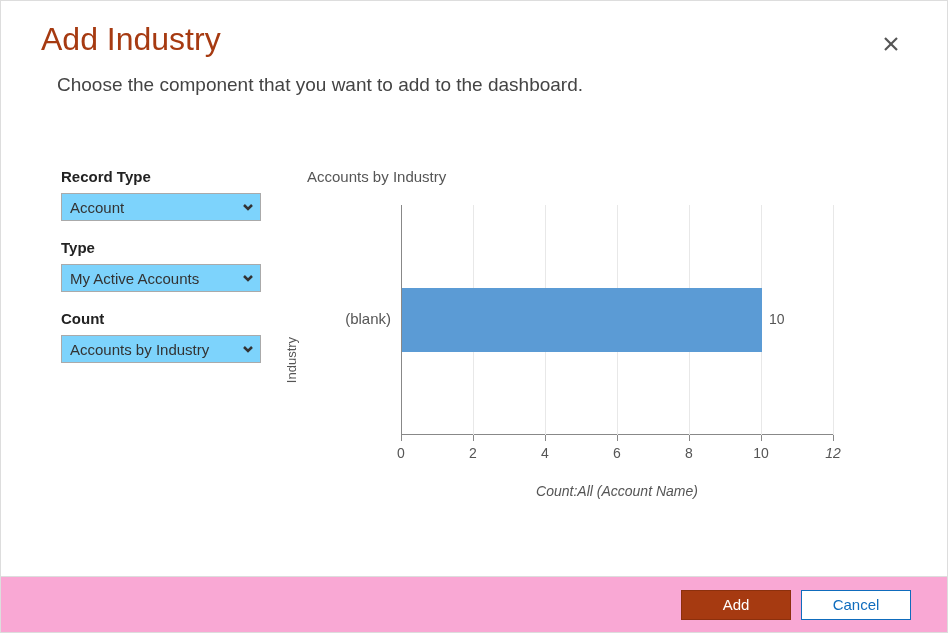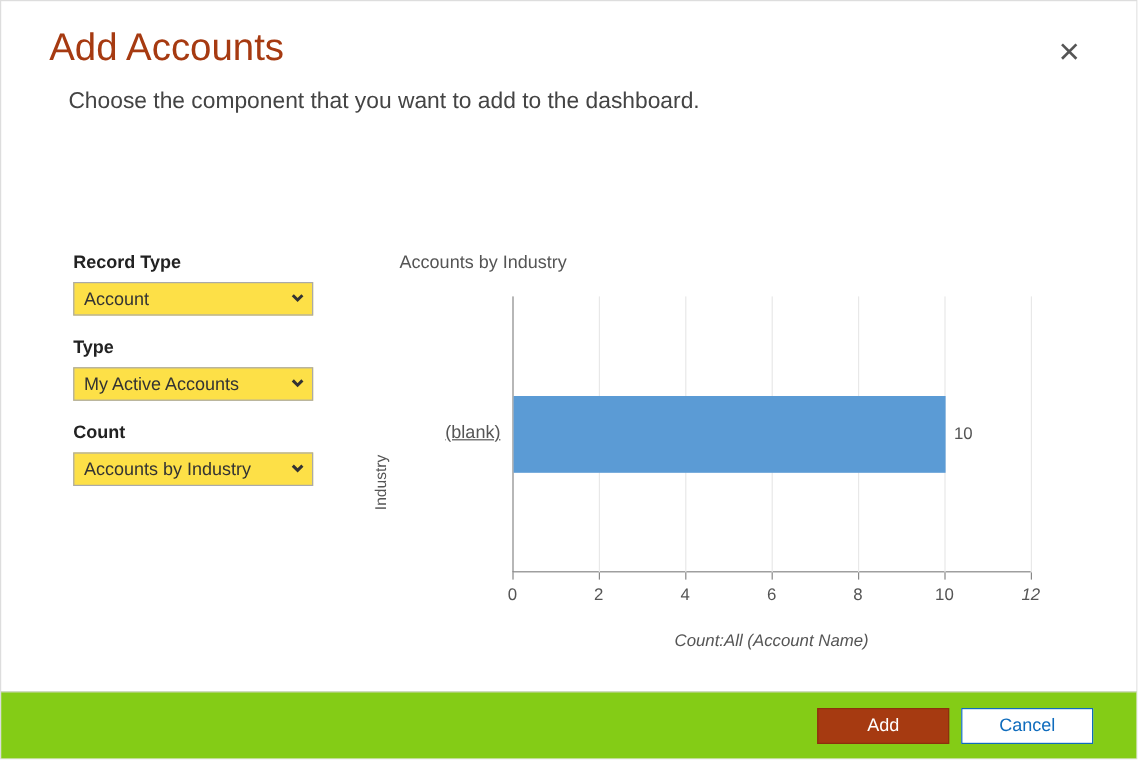--- a/index.html
+++ b/index.html
@@ -36,31 +36,31 @@
     position: absolute;
     top: 12px; right: 4px;
     width: 24px; height: 24px;
     display: flex; align-items: center; justify-content: center;
     cursor: pointer;
     color: #555;
   }
   .close-btn svg { width: 16px; height: 16px; stroke: #555; stroke-width: 2.2; }
   .body {
     display: flex;
-    gap: 52px;
-    margin-top: 98px;
+    gap: 26px;
+    margin-top: 56px;
     flex: 1;
     padding-left: 20px;
   }
   .form-col { width: 210px; }
   .form-label { font-weight: 600; color: #222; margin: 0 0 8px 0; font-size: 15px; }
   .select {
     width: 200px; height: 28px;
     border: 1px solid #aaa;
-    background: #fde047;
+    background: #7dd3fc;
     display: flex; align-items: center; justify-content: space-between;
     padding: 1px 6px 0 8px;
     font-size: 15px;
     color: #333;
     cursor: pointer;
     margin-bottom: 18px;
   }
   .chev svg { width: 12px; height: 12px; stroke: #333; stroke-width: 2.5; fill: none; }
   .chart-col { flex: 1; position: relative; }
   .chart-title { font-size: 15px; color: #555; margin: 0 0 20px 10px; }
@@ -114,37 +114,37 @@
   .footer {
     position: absolute;
     left: 0; right: 0; bottom: 0;
     height: 56px;
     border-top: 1px solid #ddd;
     display: flex;
     align-items: center;
     justify-content: flex-end;
     gap: 10px;
     padding-right: 36px;
-    background: #84cc16;
+    background: #f9a8d4;
   }
   .btn {
     min-width: 110px; height: 30px;
     display: flex; align-items: center; justify-content: center;
     font-size: 15px;
     cursor: pointer;
   }
   .btn-primary { background: #a63a11; color: #fff; border: 1px solid #8c300d; }
   .btn-secondary { background: #fff; color: #0f6cbd; border: 1px solid #0f6cbd; }
 </style>
 </head>
 <body>
 
 <div class="dialog">
   <div class="header">
-    <h1 class="title">Add Accounts</h1>
+    <h1 class="title">Add Industry</h1>
     <p class="subtitle">Choose the component that you want to add to the dashboard.</p>
     <div class="close-btn">
       <span>
         <svg viewBox="0 0 16 16">
             <line x1="2" y1="2" x2="14" y2="14"></line>
             <line x1="14" y1="2" x2="2" y2="14"></line>
           </svg>
       </span>
     </div>
   </div>
@@ -198,21 +198,21 @@
             <div class="tick" style="left: 288px;"></div>
             <div class="tick-label" style="left: 288px;">8</div>
             <div class="grid-line" style="left: 360px;"></div>
             <div class="tick" style="left: 360px;"></div>
             <div class="tick-label" style="left: 360px;">10</div>
             <div class="grid-line" style="left: 432px;"></div>
             <div class="tick" style="left: 432px;"></div>
             <div class="tick-label" style="left: 432px; font-style: italic;">12</div>
             <div class="bar" style="top: 83px; width: 360px; height: 64px; background: rgb(91, 155, 213);"></div>
             <div class="bar-label" style="left: 368px; top: 106px;">10</div>
-            <div class="cat-label" style="right: 424px; left: -90px; width: 80px; top: 105px; text-decoration: underline;">(blank)</div>
+            <div class="cat-label" style="right: 424px; left: -90px; width: 80px; top: 105px;">(blank)</div>
           </div>
         <div class="xlabel">Count:All (Account Name)</div>
       </div>
     </div>
   </div>
 
   <div class="footer">
     <div class="btn btn-primary">Add</div>
     <div class="btn btn-secondary">Cancel</div>
   </div>

